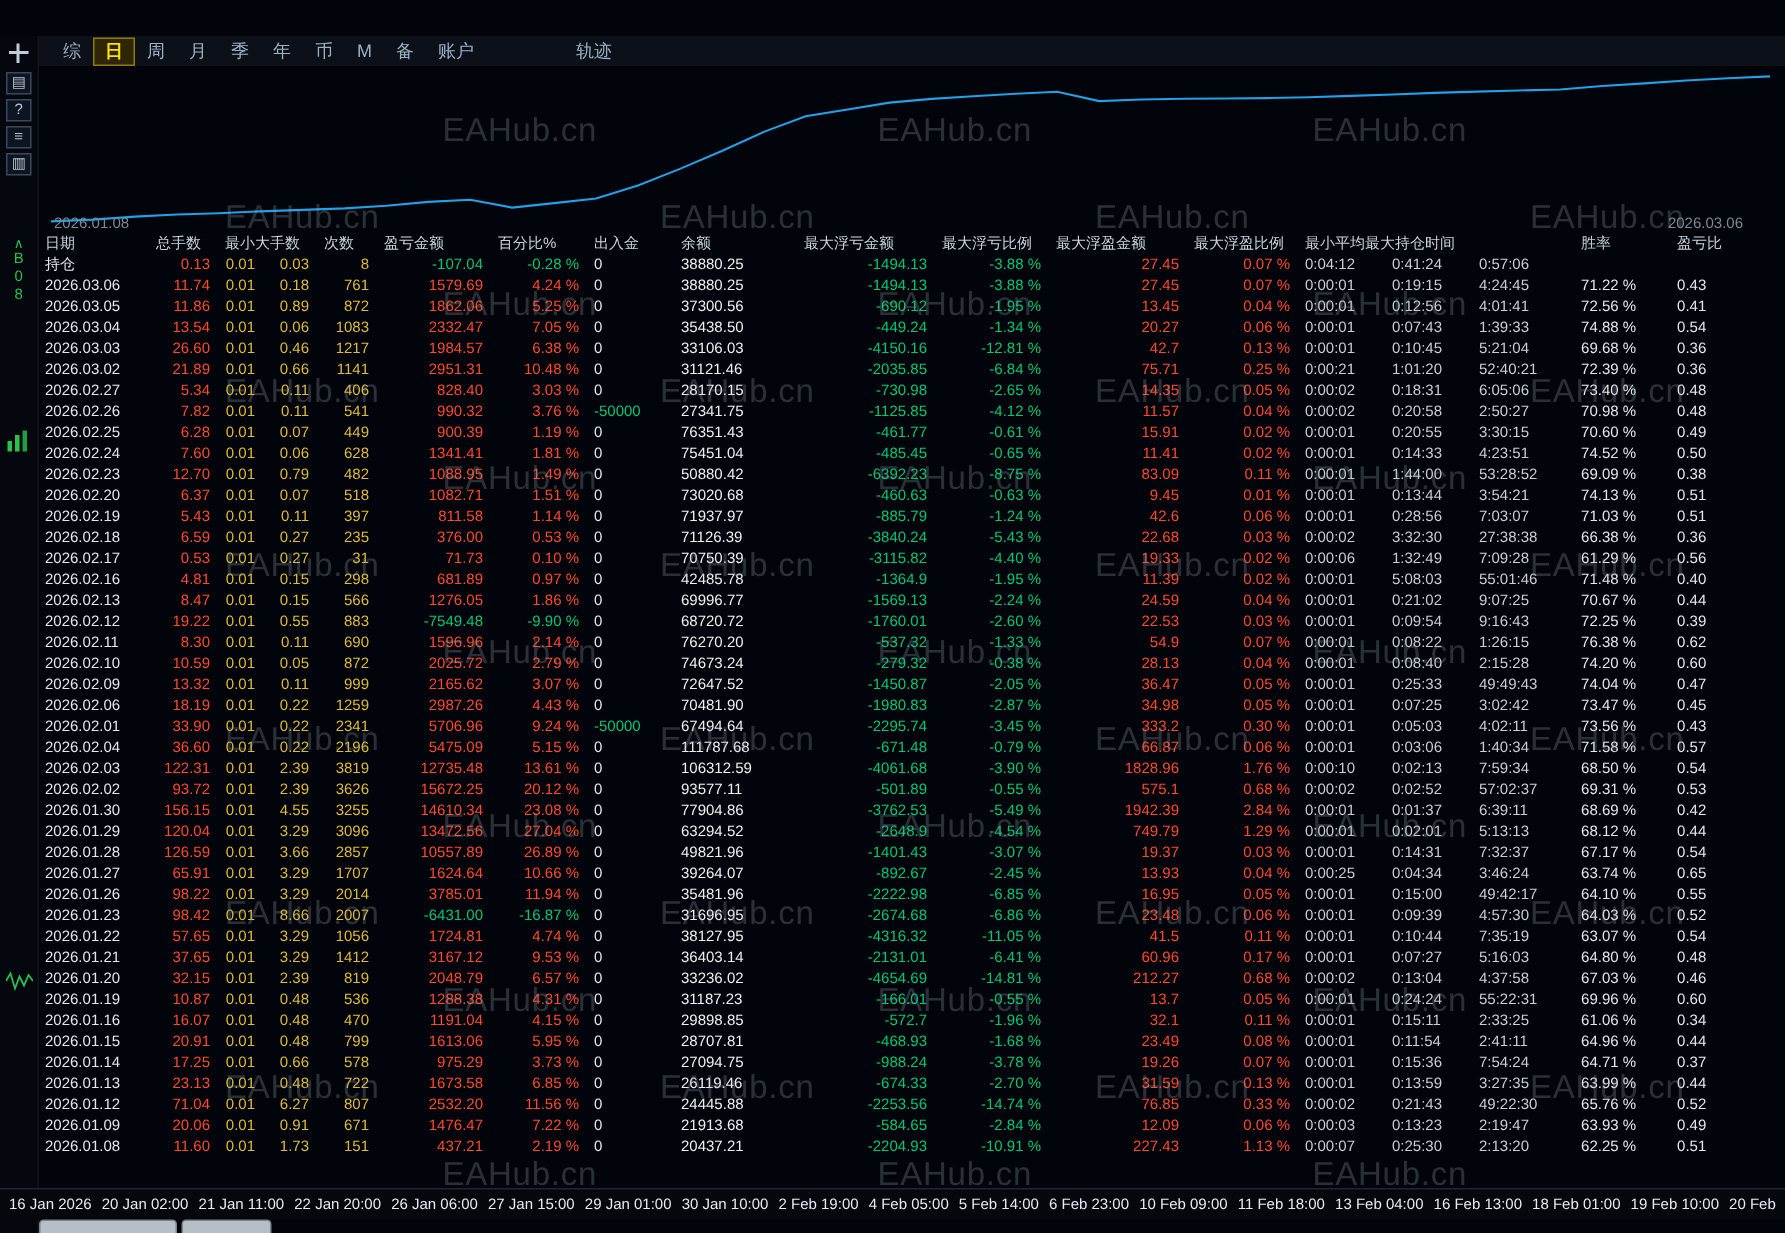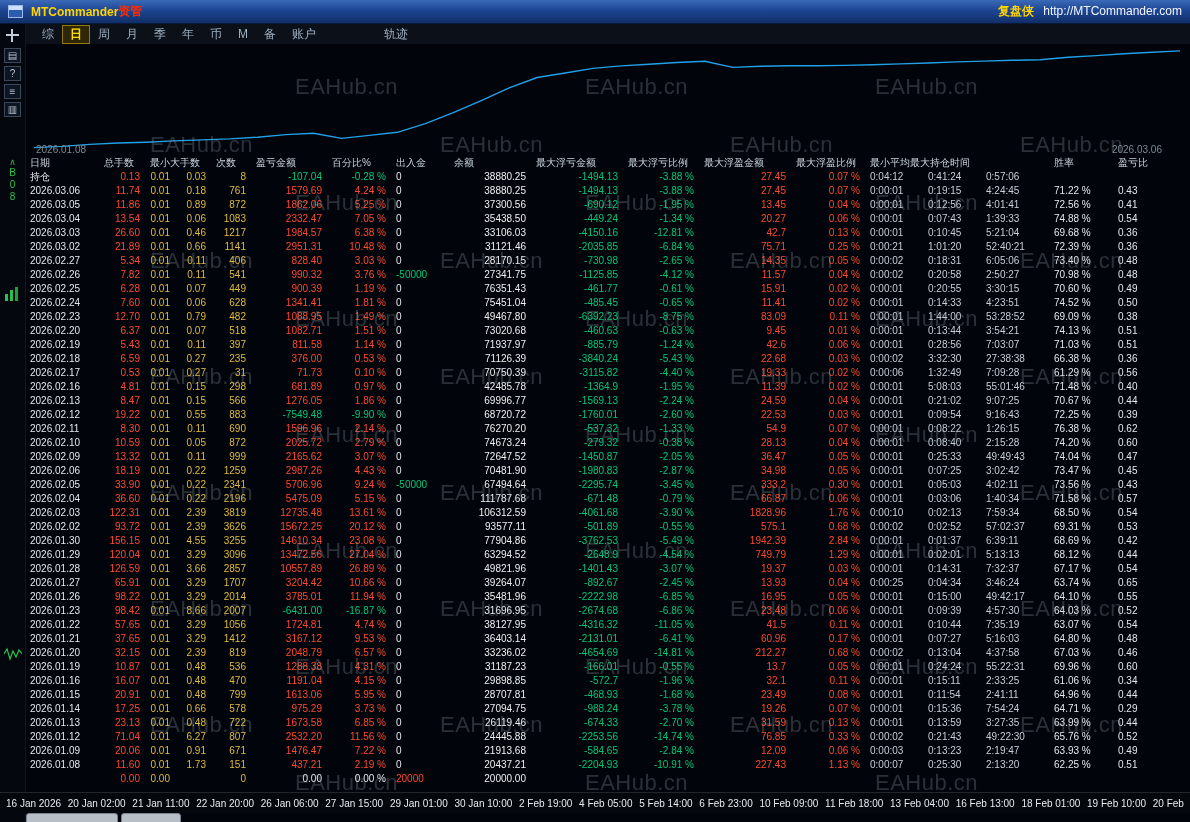--- a/index.html
+++ b/index.html
@@ -50,21 +50,21 @@
   .table-wrap { position:absolute; left:28px; top:155px; }
   table.stats { border-collapse:collapse; table-layout:fixed; width:1140px; font-size:10px; }
   table.stats th { font-weight:normal; color:#c9d3dd; text-align:left; height:15px; line-height:15px; padding:0 2px; white-space:nowrap; overflow:hidden; }
   table.stats td { height:14px; line-height:14px; padding:0 8px 0 2px; white-space:nowrap; overflow:hidden; }
   .c-date  { color:#e4e8ec; text-align:left; }
   .c-lots  { color:#ff4a2e; text-align:right; }
   .c-mm    { color:#e0bc3a; text-align:right; }
   .c-count { color:#e0bc3a; text-align:right; }
   .c-sign  { text-align:right; }
   .c-cf    { text-align:left; padding-left:4px; }
-  .c-bal   { color:#eef0f2; text-align:right; }
+  .c-bal   { color:#eef0f2; text-align:left; }
   .c-time  { color:#c8cfd6; text-align:left; padding-left:4px; }
   .c-win   { color:#e4e8ec; text-align:left; }
   .c-ratio { color:#e4e8ec; text-align:left; padding-left:6px; }
   .pos { color:#ff4a2e; }
   .neg { color:#00c878; }
   .neutral { color:#e4e8ec; }
 
   
   .timebar { position:absolute; left:0; top:792px; width:1190px; height:21px; background:#04070c;
     border-top:1px solid #20262e; display:flex; justify-content:space-between; align-items:center;
@@ -79,29 +79,20 @@
 
   
   .wm-layer { position:absolute; left:0; top:0; width:1190px; height:822px; pointer-events:none; z-index:40; }
   .wm { position:absolute; font-size:22px; color:#9aa6b2; opacity:0.27; letter-spacing:0.5px; }
 </style>
 </head>
 <body>
 
 <div class="screen">
 
-  <div class="titlebar">
-    <div class="app-icon"></div>
-    <span class="title-main">MTCommander</span>
-    <span class="title-tag">资管</span>
-    <span class="title-right">
-      <span class="brand">复盘侠</span>
-      <span class="url">http://MTCommander.com</span>
-    </span>
-  </div>
 
   <div class="menubar">
     <div class="menubar-items">
         <div class="menu-item">综</div>
         <div class="menu-item selected">日</div>
         <div class="menu-item">周</div>
         <div class="menu-item">月</div>
         <div class="menu-item">季</div>
         <div class="menu-item">年</div>
         <div class="menu-item">币</div>
@@ -384,21 +375,21 @@
           </tr>
           <tr>
             <td class="c-date">2026.02.23</td>
             <td class="c-lots">12.70</td>
             <td class="c-mm">0.01</td>
             <td class="c-mm">0.79</td>
             <td class="c-count">482</td>
             <td class="c-sign pos">1088.95</td>
             <td class="c-sign pos">1.49 %</td>
             <td class="c-cf neutral">0</td>
-            <td class="c-bal">49467.80</td>
+            <td class="c-bal">50880.42</td>
             <td class="c-sign neg">-6392.23</td>
             <td class="c-sign neg">-8.75 %</td>
             <td class="c-sign pos">83.09</td>
             <td class="c-sign pos">0.11 %</td>
             <td class="c-time">0:00:01</td>
             <td class="c-time">1:44:00</td>
             <td class="c-time">53:28:52</td>
             <td class="c-win">69.09 %</td>
             <td class="c-ratio">0.38</td>
           </tr>
@@ -616,21 +607,21 @@
             <td class="c-sign neg">-2.87 %</td>
             <td class="c-sign pos">34.98</td>
             <td class="c-sign pos">0.05 %</td>
             <td class="c-time">0:00:01</td>
             <td class="c-time">0:07:25</td>
             <td class="c-time">3:02:42</td>
             <td class="c-win">73.47 %</td>
             <td class="c-ratio">0.45</td>
           </tr>
           <tr>
-            <td class="c-date">2026.02.05</td>
+            <td class="c-date">2026.02.01</td>
             <td class="c-lots">33.90</td>
             <td class="c-mm">0.01</td>
             <td class="c-mm">0.22</td>
             <td class="c-count">2341</td>
             <td class="c-sign pos">5706.96</td>
             <td class="c-sign pos">9.24 %</td>
             <td class="c-cf neg">-50000</td>
             <td class="c-bal">67494.64</td>
             <td class="c-sign neg">-2295.74</td>
             <td class="c-sign neg">-3.45 %</td>
@@ -761,21 +752,21 @@
             <td class="c-time">7:32:37</td>
             <td class="c-win">67.17 %</td>
             <td class="c-ratio">0.54</td>
           </tr>
           <tr>
             <td class="c-date">2026.01.27</td>
             <td class="c-lots">65.91</td>
             <td class="c-mm">0.01</td>
             <td class="c-mm">3.29</td>
             <td class="c-count">1707</td>
-            <td class="c-sign pos">3204.42</td>
+            <td class="c-sign pos">1624.64</td>
             <td class="c-sign pos">10.66 %</td>
             <td class="c-cf neutral">0</td>
             <td class="c-bal">39264.07</td>
             <td class="c-sign neg">-892.67</td>
             <td class="c-sign neg">-2.45 %</td>
             <td class="c-sign pos">13.93</td>
             <td class="c-sign pos">0.04 %</td>
             <td class="c-time">0:00:25</td>
             <td class="c-time">0:04:34</td>
             <td class="c-time">3:46:24</td>
@@ -953,21 +944,21 @@
             <td class="c-cf neutral">0</td>
             <td class="c-bal">27094.75</td>
             <td class="c-sign neg">-988.24</td>
             <td class="c-sign neg">-3.78 %</td>
             <td class="c-sign pos">19.26</td>
             <td class="c-sign pos">0.07 %</td>
             <td class="c-time">0:00:01</td>
             <td class="c-time">0:15:36</td>
             <td class="c-time">7:54:24</td>
             <td class="c-win">64.71 %</td>
-            <td class="c-ratio">0.29</td>
+            <td class="c-ratio">0.37</td>
           </tr>
           <tr>
             <td class="c-date">2026.01.13</td>
             <td class="c-lots">23.13</td>
             <td class="c-mm">0.01</td>
             <td class="c-mm">0.48</td>
             <td class="c-count">722</td>
             <td class="c-sign pos">1673.58</td>
             <td class="c-sign pos">6.85 %</td>
             <td class="c-cf neutral">0</td>
@@ -1034,40 +1025,20 @@
             <td class="c-bal">20437.21</td>
             <td class="c-sign neg">-2204.93</td>
             <td class="c-sign neg">-10.91 %</td>
             <td class="c-sign pos">227.43</td>
             <td class="c-sign pos">1.13 %</td>
             <td class="c-time">0:00:07</td>
             <td class="c-time">0:25:30</td>
             <td class="c-time">2:13:20</td>
             <td class="c-win">62.25 %</td>
             <td class="c-ratio">0.51</td>
-          </tr>
-          <tr>
-            <td class="c-date"></td>
-            <td class="c-lots">0.00</td>
-            <td class="c-mm">0.00</td>
-            <td class="c-mm"></td>
-            <td class="c-count">0</td>
-            <td class="c-sign neutral">0.00</td>
-            <td class="c-sign neutral">0.00 %</td>
-            <td class="c-cf pos">20000</td>
-            <td class="c-bal">20000.00</td>
-            <td class="c-sign"></td>
-            <td class="c-sign"></td>
-            <td class="c-sign"></td>
-            <td class="c-sign"></td>
-            <td class="c-time"></td>
-            <td class="c-time"></td>
-            <td class="c-time"></td>
-            <td class="c-win"></td>
-            <td class="c-ratio"></td>
           </tr>
         </tbody>
     </table>
   </div>
 
   <div class="timebar">
       <span>16 Jan 2026</span>
       <span>20 Jan 02:00</span>
       <span>21 Jan 11:00</span>
       <span>22 Jan 20:00</span>

